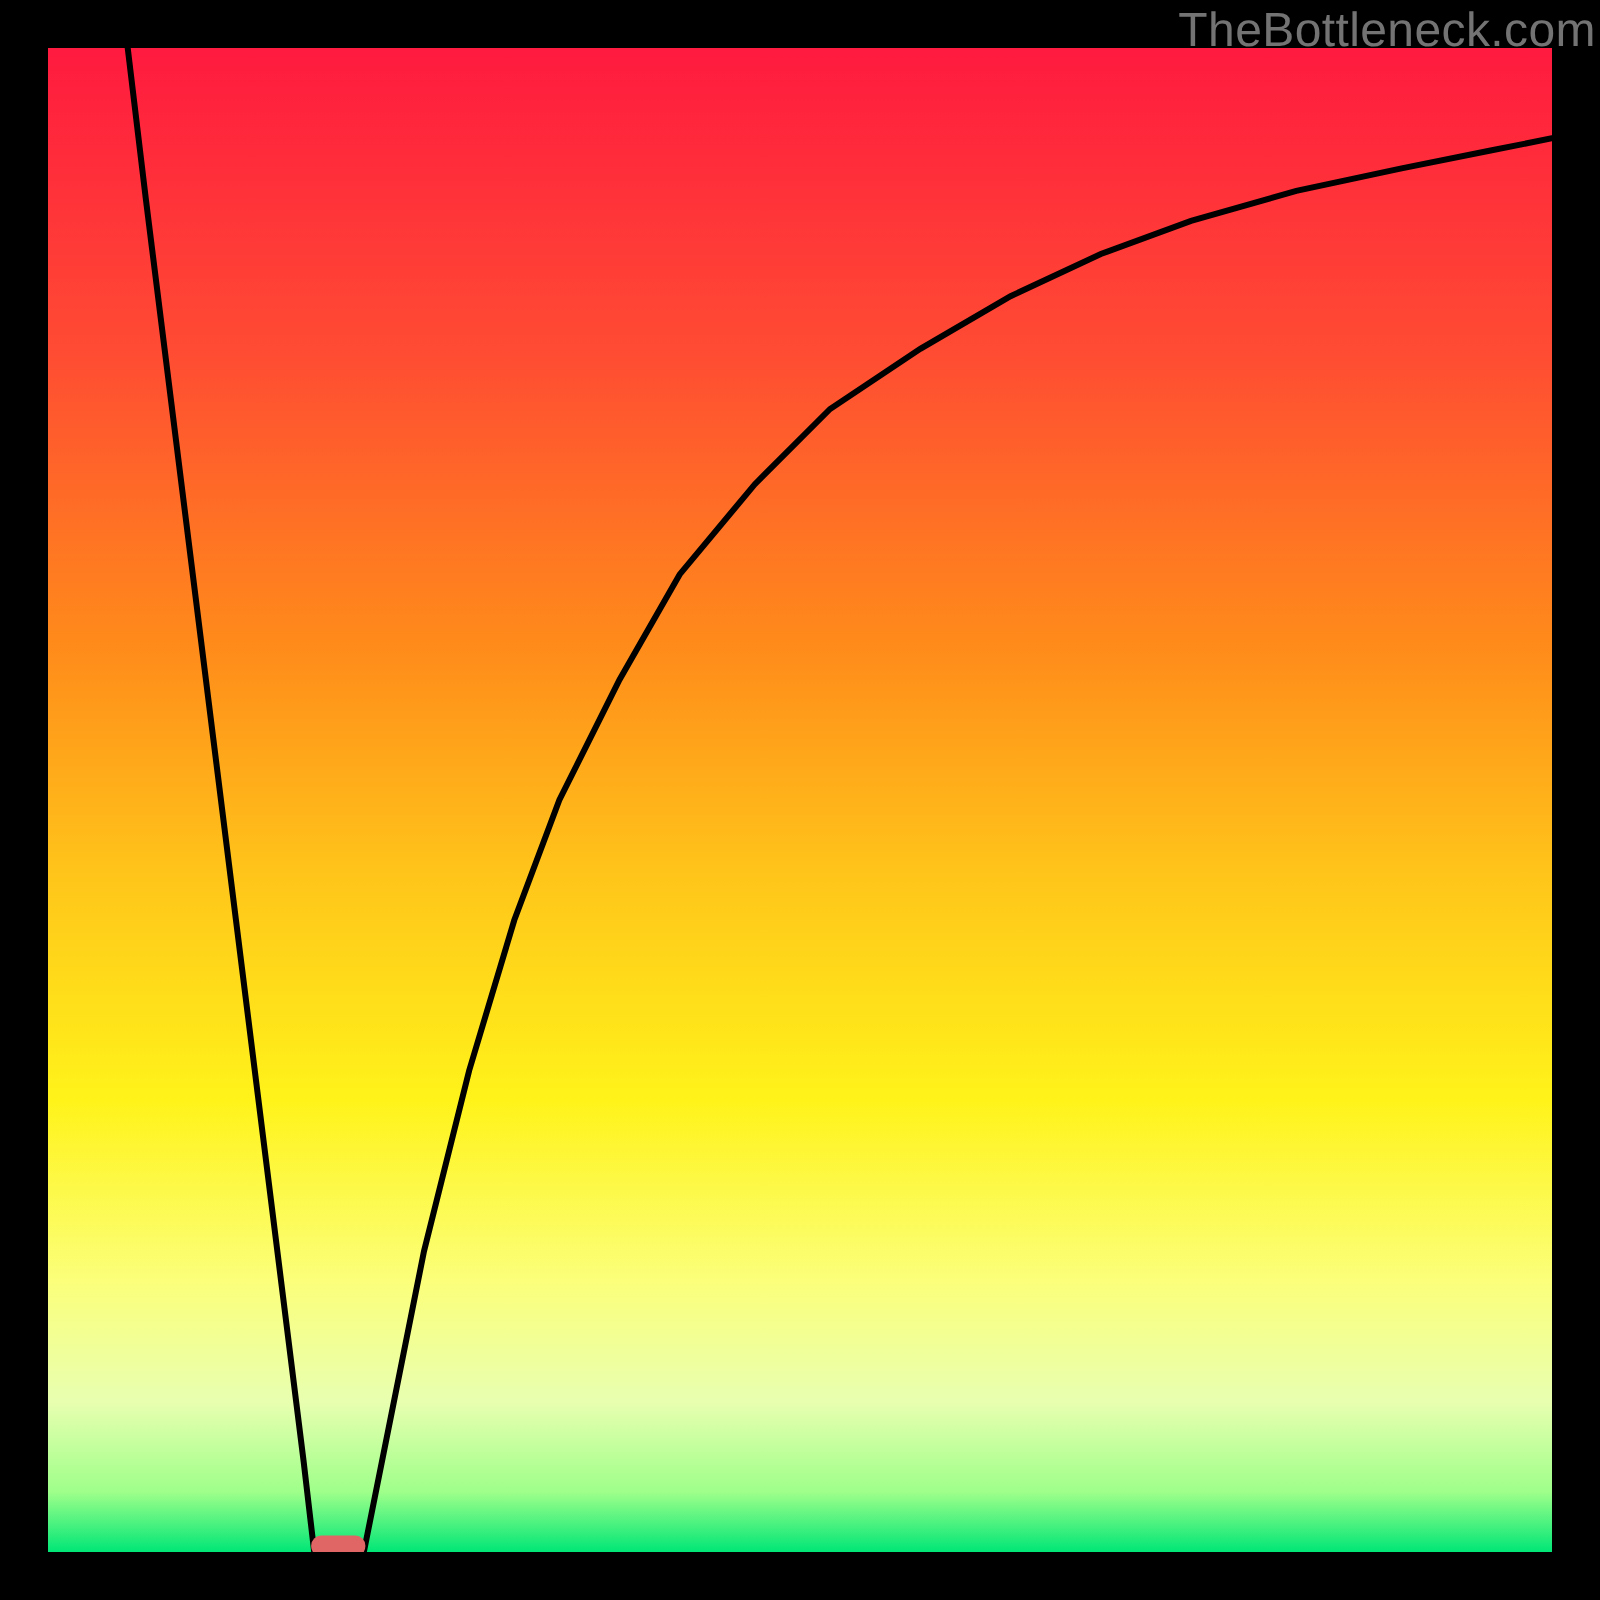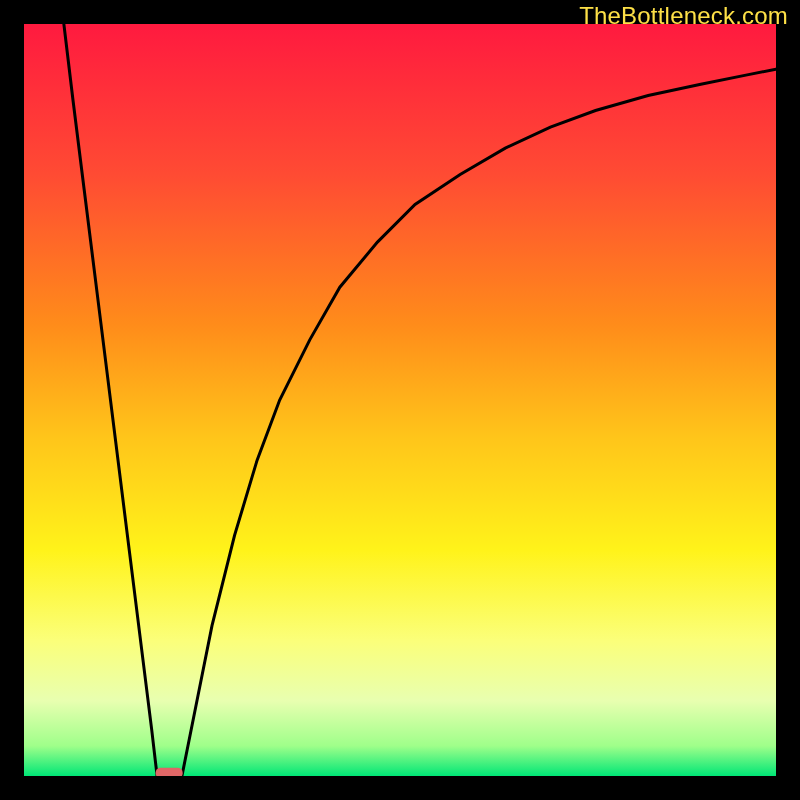--- a/index.html
+++ b/index.html
@@ -21,24 +21,24 @@
   .plot {
     position: absolute;
     left: 0;
     top: 0;
     width: 752px;
     height: 752px;
   }
   .watermark {
     position: absolute;
     top: 2px;
-    right: 12px;
+    right: 2px;
     font-family: Arial, Helvetica, sans-serif;
     font-size: 24px;
-    color: #fde047;
+    color: #737373;
     font-weight: 500;
     letter-spacing: 0.2px;
   }
 </style>
 </head>
 <body>
 
 <div class="frame">
   <svg class="plot" viewBox="0 0 752 752" preserveAspectRatio="none">
     <defs>

